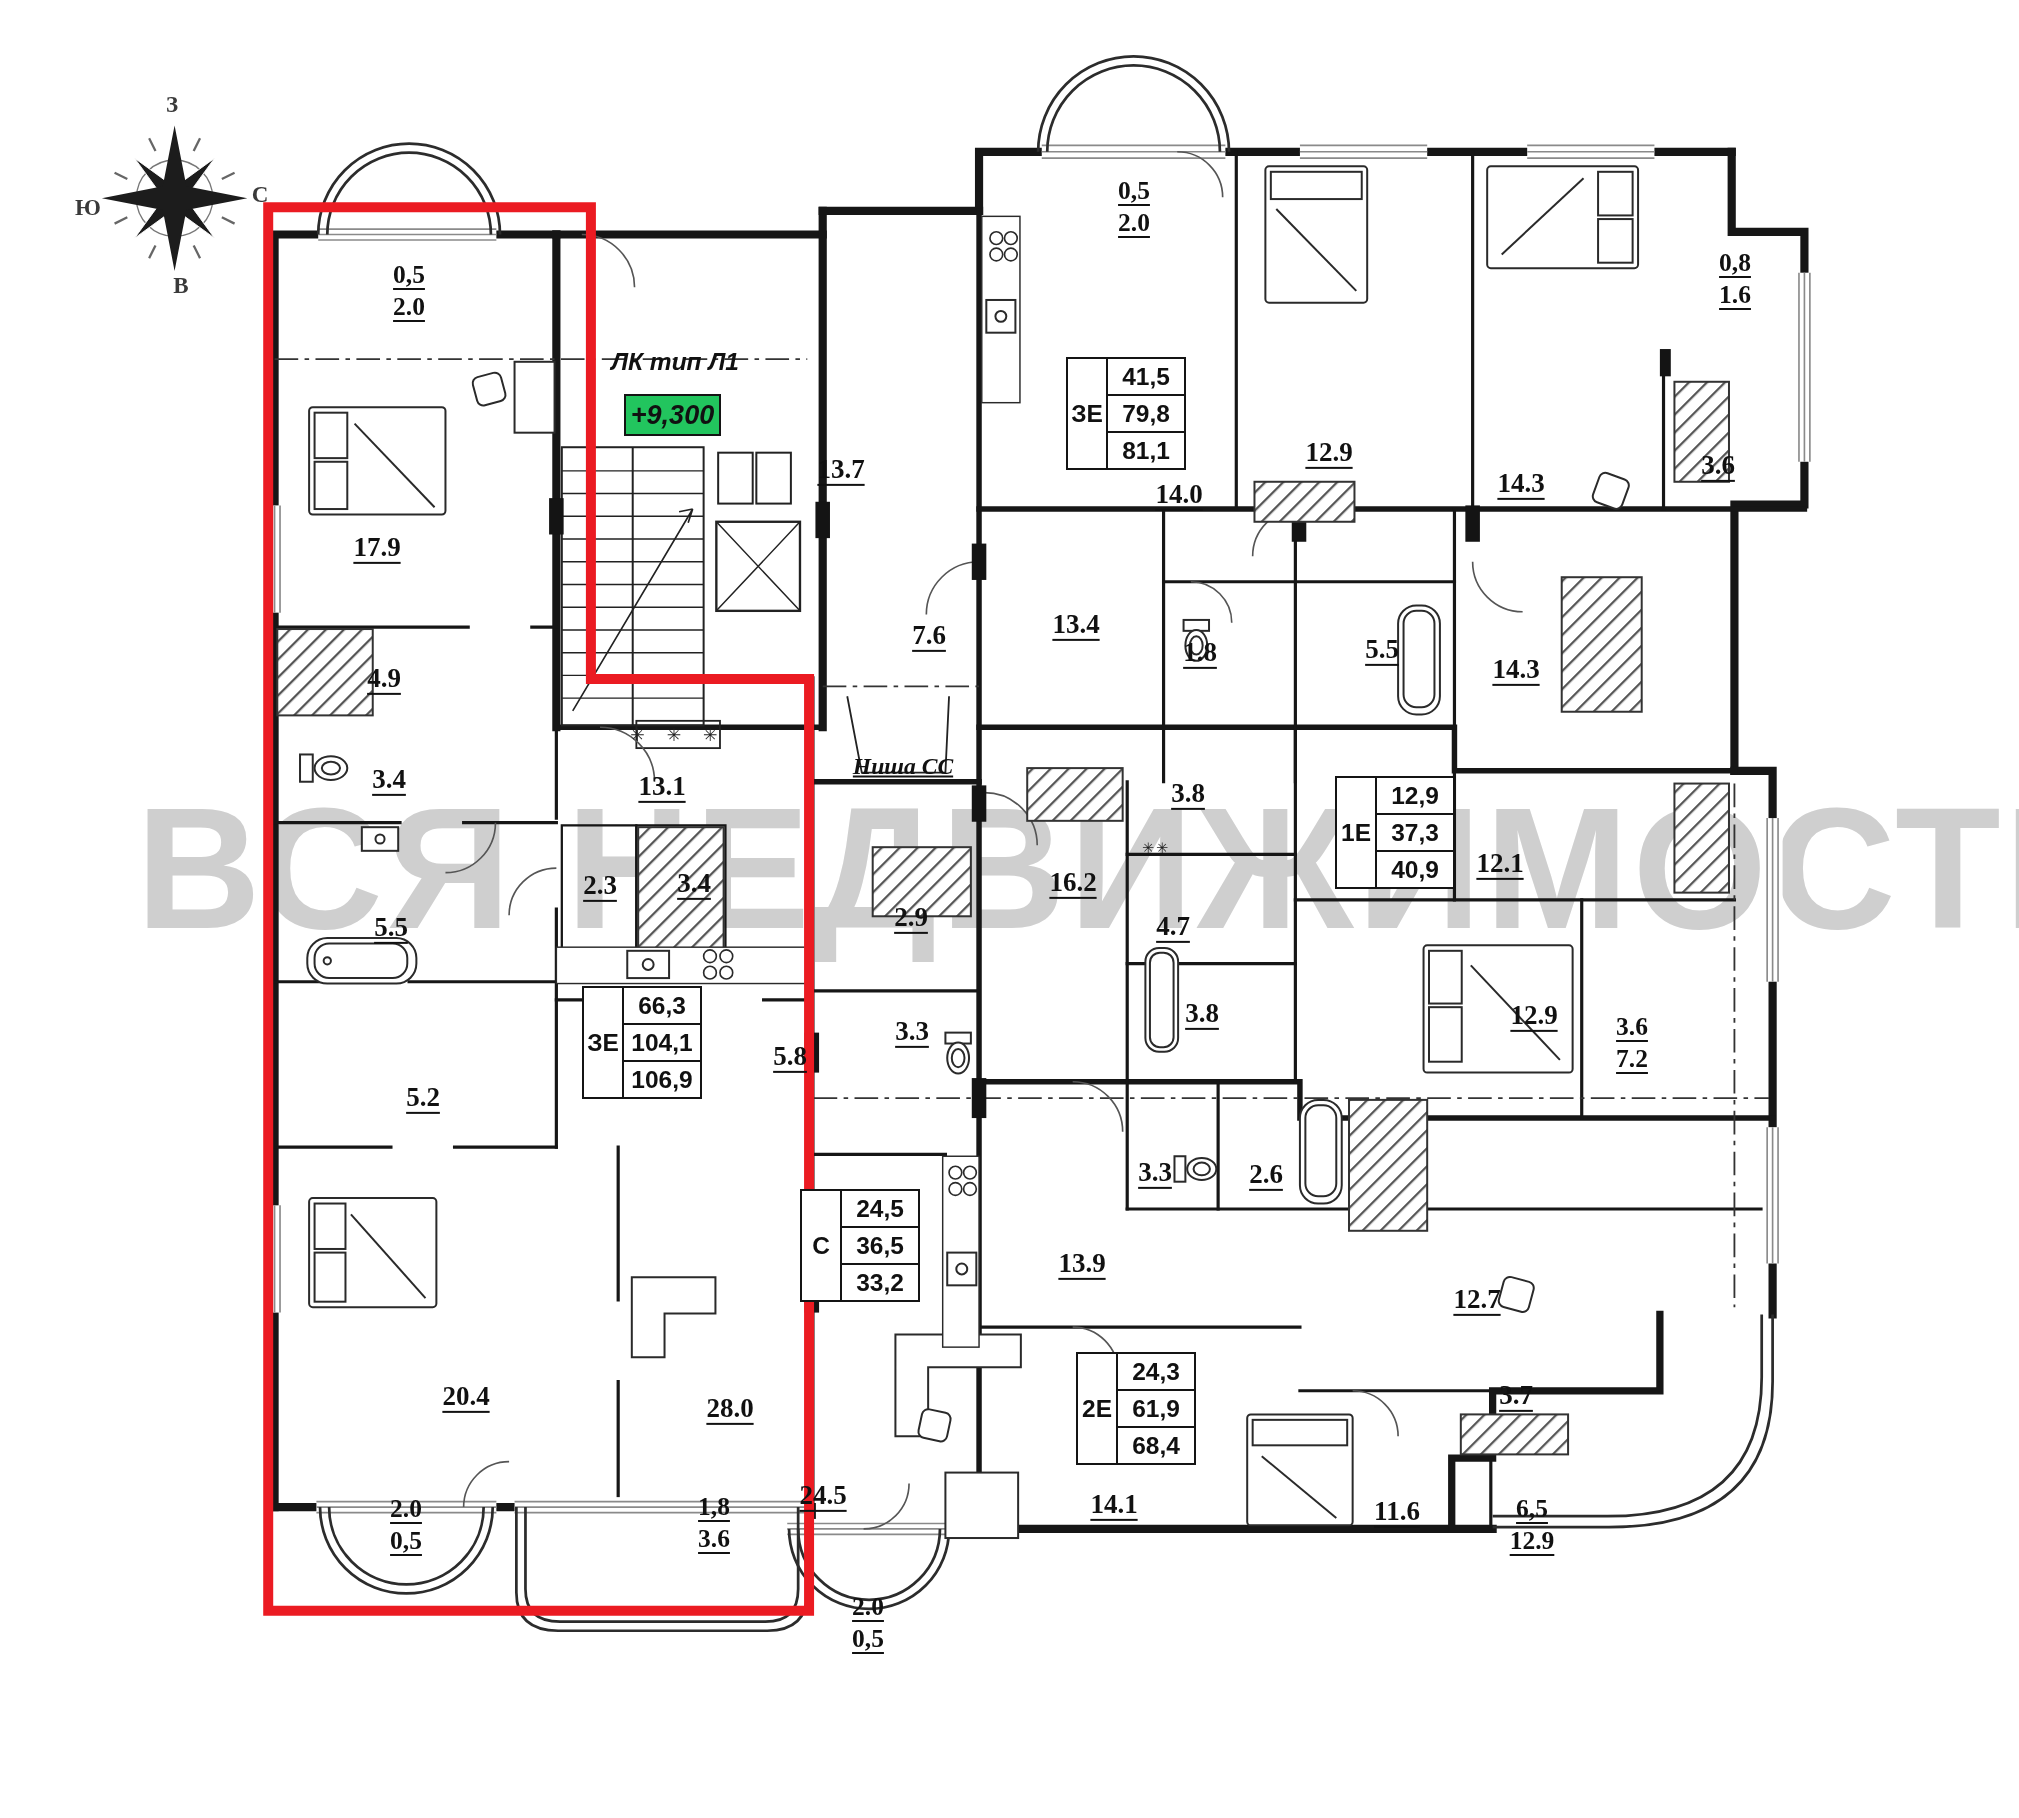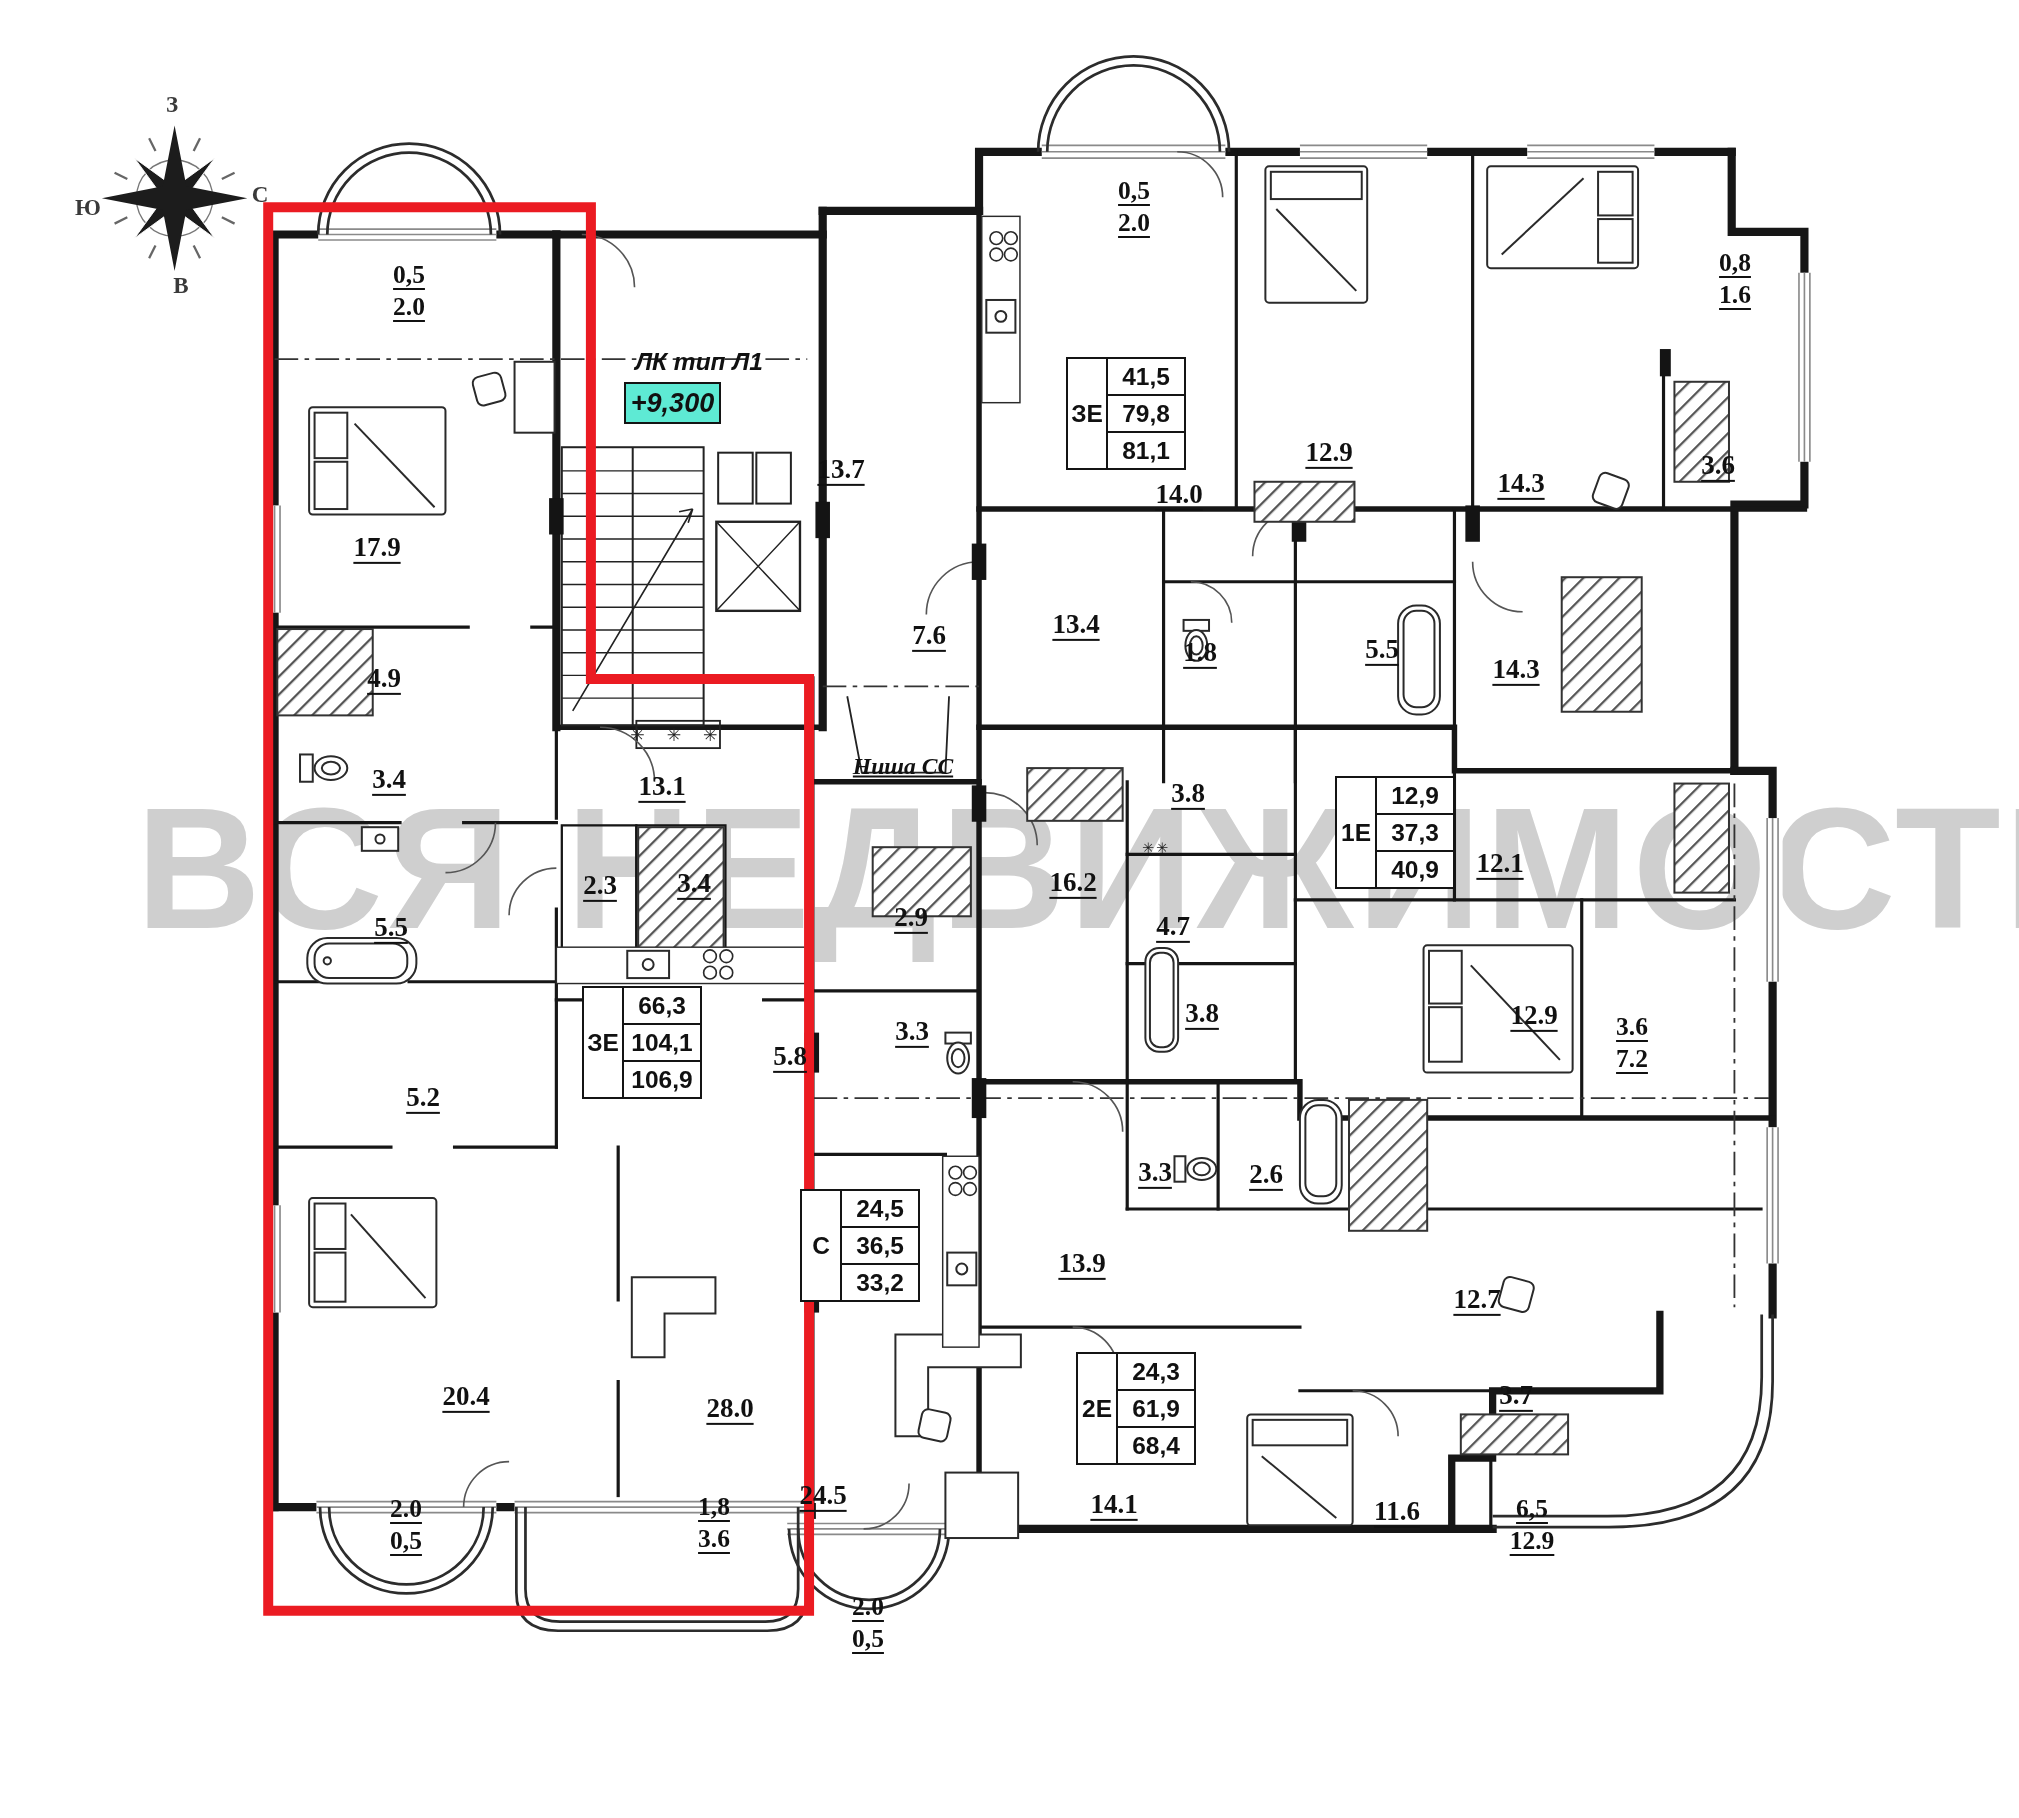--- a/index.html
+++ b/index.html
@@ -8,22 +8,22 @@
   #plan{position:absolute;left:0;top:0;z-index:2;}
   #labels{position:absolute;left:0;top:0;width:100%;height:100%;z-index:3;}
   .room-label{position:absolute;transform:translate(-50%,-52%);font:700 27px "Liberation Serif",serif;color:#111;text-decoration:underline;text-decoration-thickness:2.3px;text-underline-offset:5.5px;white-space:nowrap;}
   .frac-label{position:absolute;transform:translateX(-50%);text-align:center;font:700 25.5px "Liberation Serif",serif;color:#111;}
   .frac-label span{display:block;line-height:32px;text-decoration:underline;text-decoration-thickness:2.3px;text-underline-offset:4.5px;}
   .apt-table{position:absolute;display:flex;border:2.7px solid #141414;background:#fff;}
   .apt-type{width:38px;display:flex;align-items:center;justify-content:center;border-right:2.7px solid #141414;font:700 24.5px "Liberation Sans",sans-serif;color:#111;}
   .apt-vals{display:flex;flex-direction:column;}
   .apt-val{width:76px;height:35px;display:flex;align-items:center;justify-content:center;font:700 24.5px "Liberation Sans",sans-serif;color:#111;border-bottom:2.7px solid #141414;}
   .apt-val:last-child{border-bottom:none;}
-  .lk-title{position:absolute;left:675px;top:362px;transform:translate(-50%,-50%);font:italic 700 24.5px "Liberation Sans",sans-serif;color:#111;white-space:nowrap;margin-left:24px;}
-  .lk-box{position:absolute;left:624px;top:382px;width:93px;height:38px;border:2.7px solid #141414;display:flex;align-items:center;justify-content:center;font:italic 700 27px "Liberation Sans",sans-serif;background:#5eead4;color:#111;}
+  .lk-title{position:absolute;left:675px;top:362px;transform:translate(-50%,-50%);font:italic 700 24.5px "Liberation Sans",sans-serif;color:#111;white-space:nowrap;}
+  .lk-box{position:absolute;left:624px;top:394px;width:93px;height:38px;border:2.7px solid #141414;display:flex;align-items:center;justify-content:center;font:italic 700 27px "Liberation Sans",sans-serif;background:#22c55e;color:#111;}
   .niche-label{position:absolute;left:903px;top:766px;transform:translate(-50%,-50%);font:italic 700 23.6px "Liberation Serif",serif;color:#111;text-decoration:underline;white-space:nowrap;}
   .vent-box{position:absolute;left:678px;top:735px;transform:translate(-50%,-50%);font:400 17.3px "DejaVu Sans",sans-serif;letter-spacing:8.2px;color:#222;white-space:nowrap;}
   .vent-pair{position:absolute;left:1156px;top:848px;transform:translate(-50%,-50%);font:400 14.5px "DejaVu Sans",sans-serif;letter-spacing:1.8px;color:#222;white-space:nowrap;}
   .compass-letter{position:absolute;transform:translate(-50%,-50%);font:700 23px "Liberation Serif",serif;color:#3a3a3a;}
 </style>
 </head>
 <body>
 
 <div id="stage">
 

